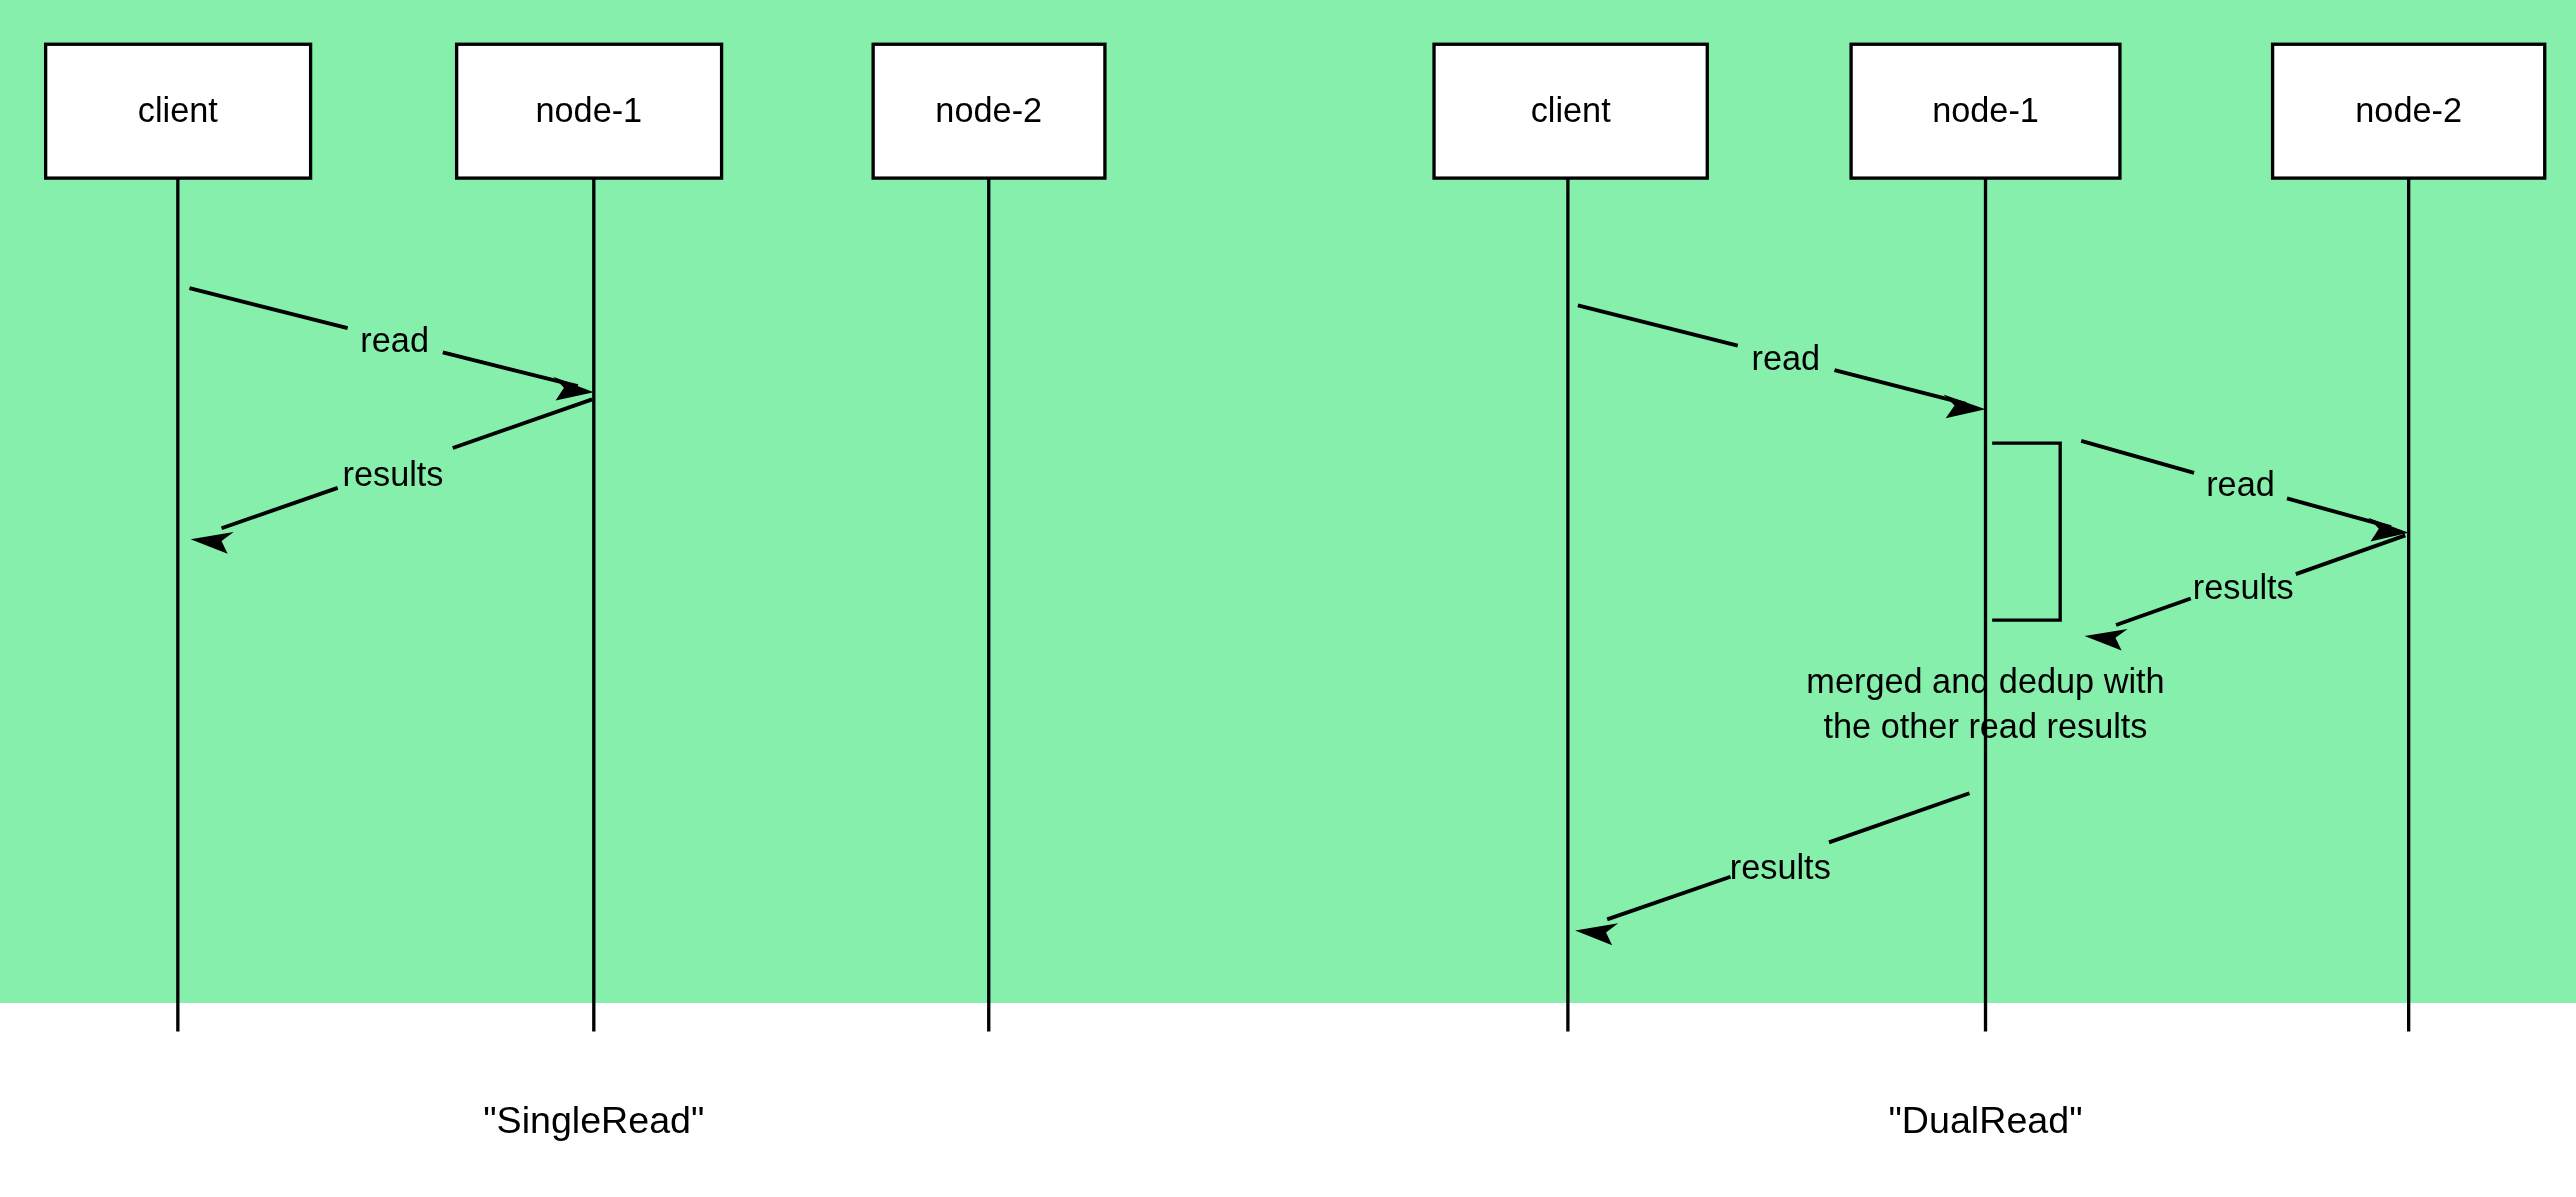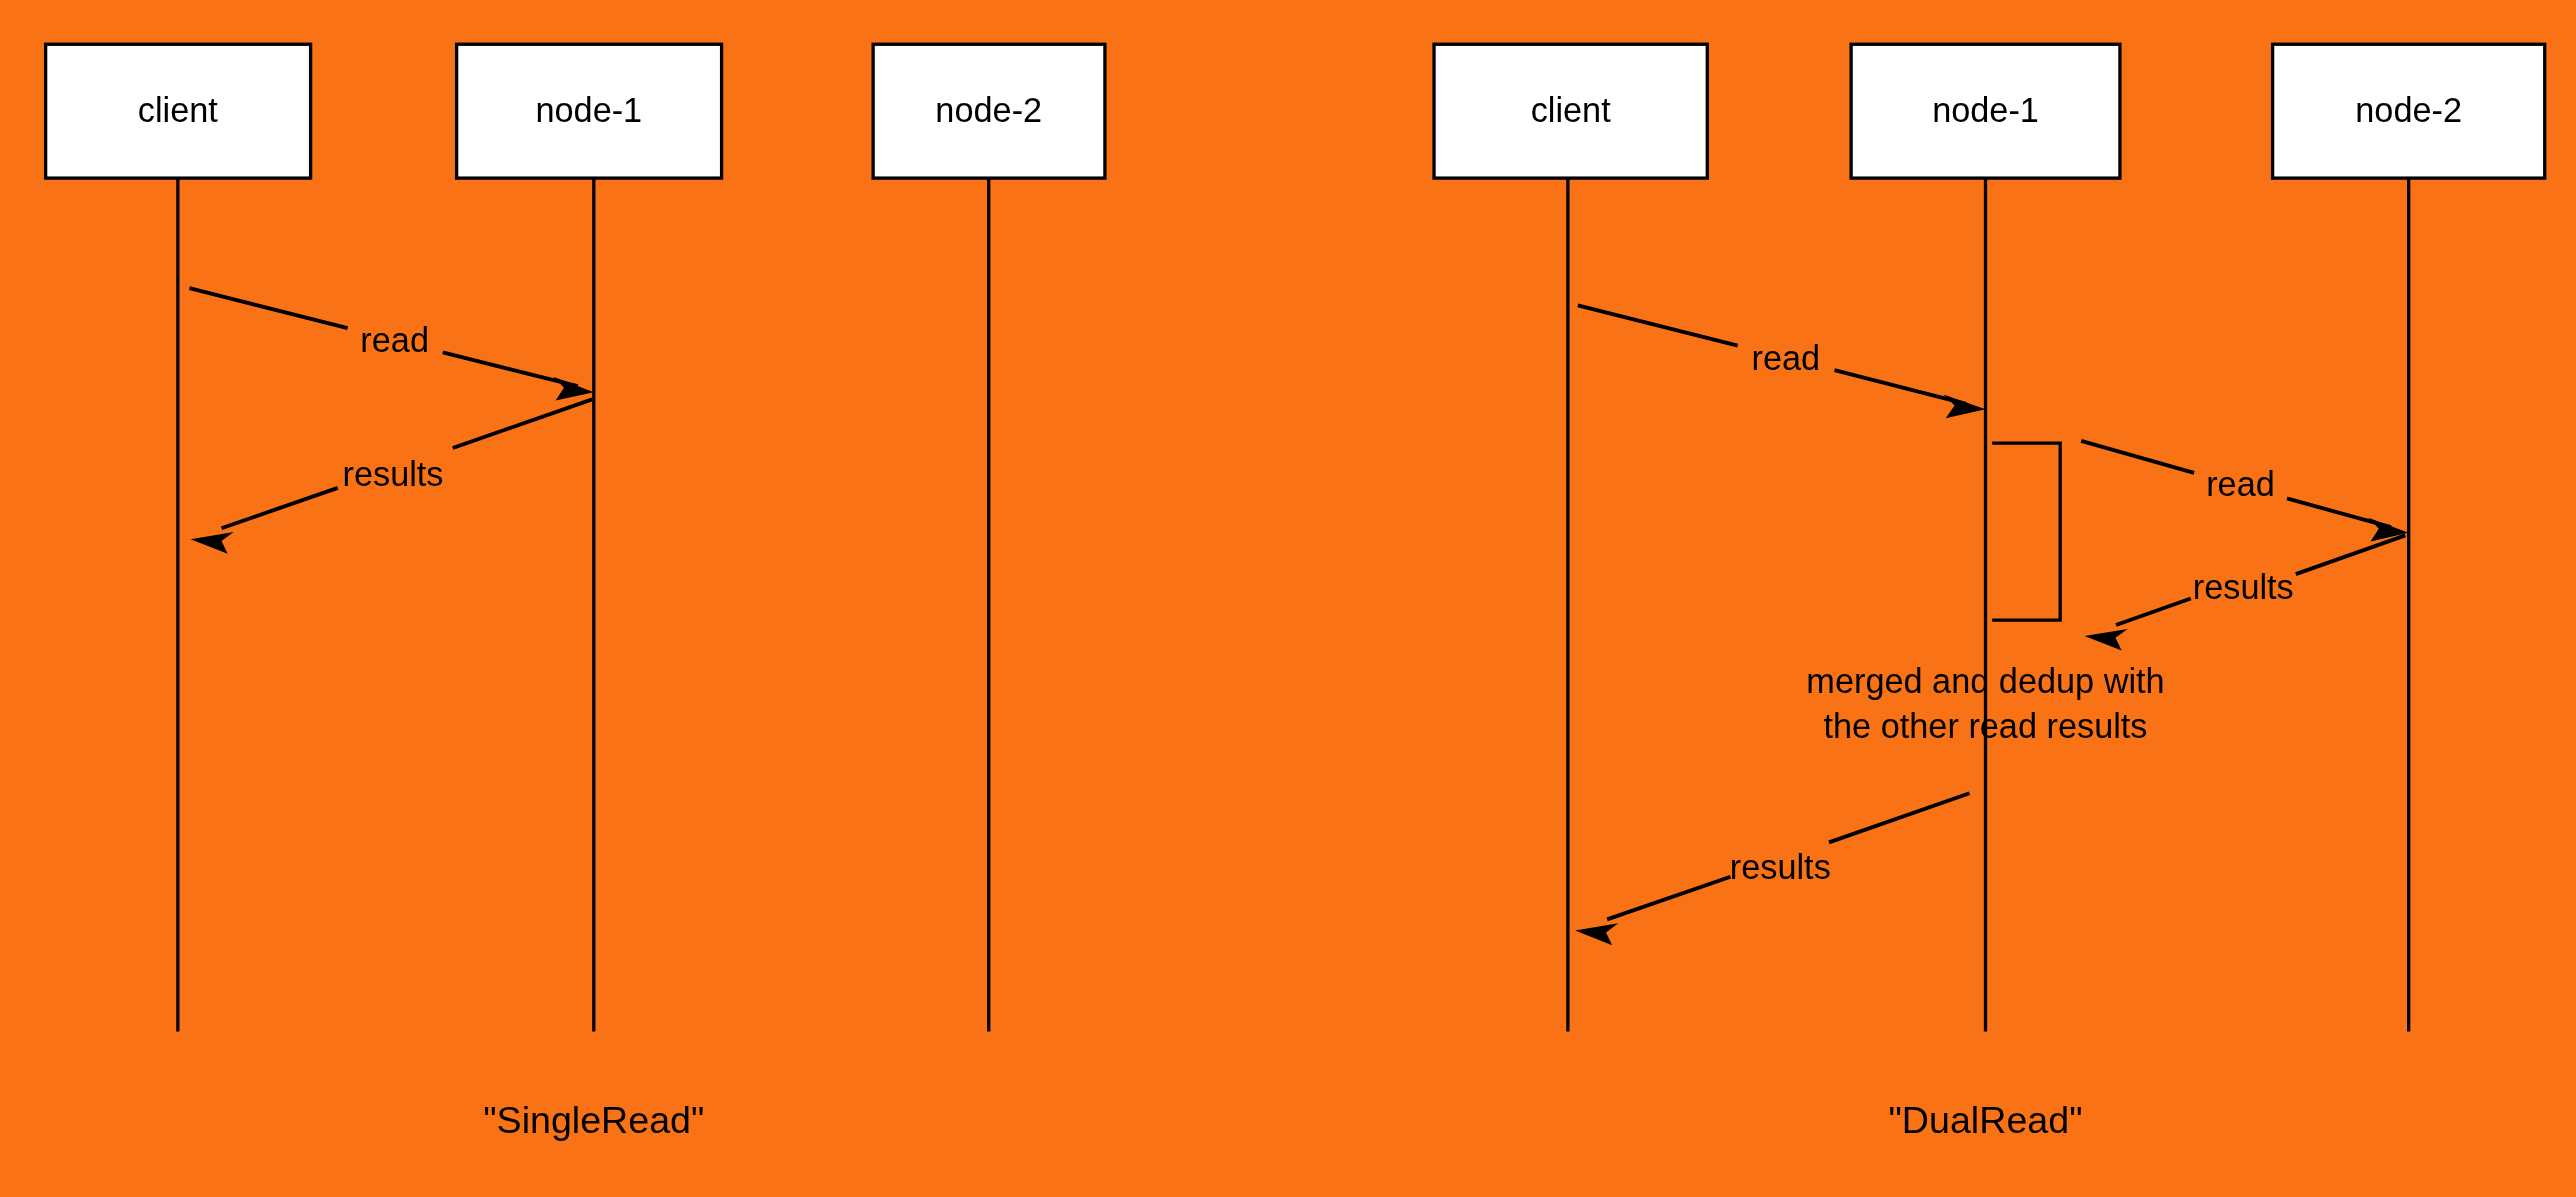--- a/index.html
+++ b/index.html
@@ -9,22 +9,22 @@
   }
   body {
     width: 2576px;
     height: 1197px;
     font-family: "Liberation Sans", sans-serif;
     overflow: hidden;
   }
   #canvas {
     position: relative;
     width: 2576px;
-    height: 1197px;
-    background: #f97316;
+    height: 1003px;
+    background: #86efac;
   }
   svg.diagram-svg {
     position: absolute;
     top: 0;
     left: 0;
     width: 2576px;
     height: 1197px;
     display: block;
   }
   .participant-box {

